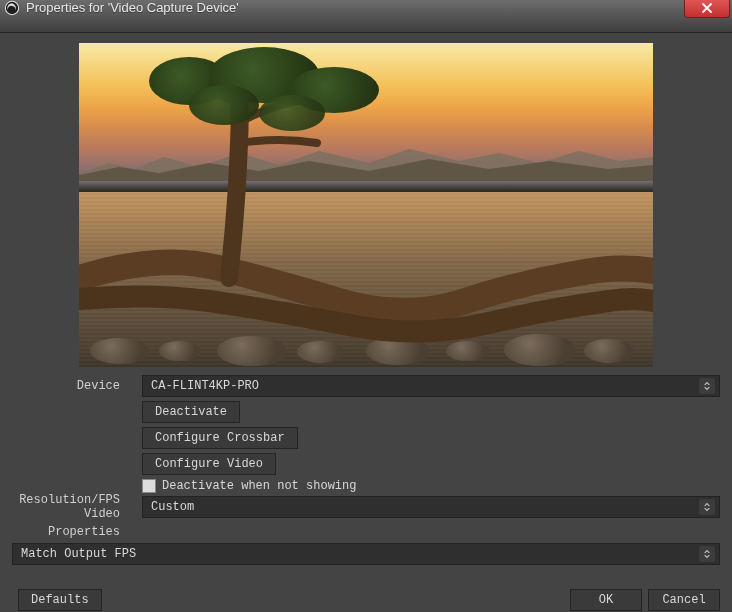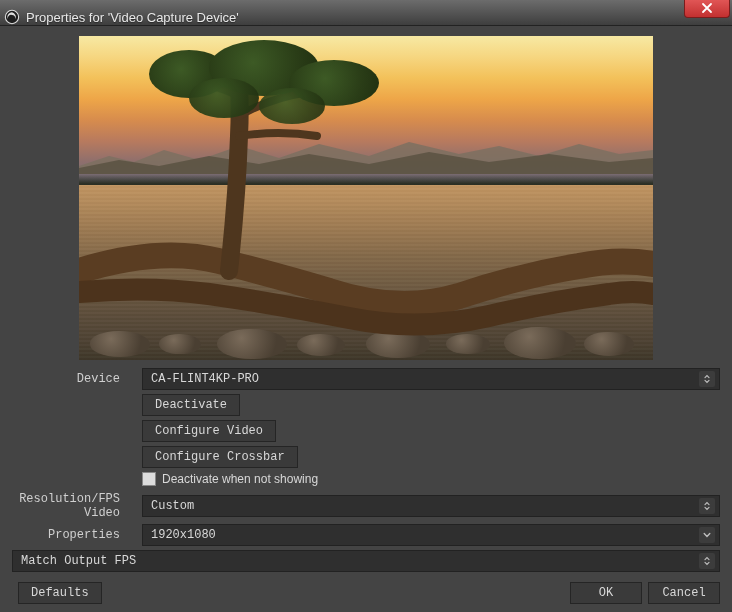--- a/index.html
+++ b/index.html
@@ -7,24 +7,24 @@
     font-family: "Segoe UI", Tahoma, sans-serif;
     font-size: 12px;
     background: #2a2a2a;
     color: #d8d8d8;
     width: 732px;
     height: 612px;
     overflow: hidden;
   }
   
   .titlebar {
-    height: 26px;
+    height: 33px;
     background: linear-gradient(#6c6c6c, #3e3e3e);
     display: flex;
-    align-items: flex-end;
+    align-items: flex-start;
     padding: 0 4px;
     border-bottom: 1px solid #222;
     position: relative;
   }
   .titlebar .app-icon {
     width: 16px; height: 16px;
     margin-right: 6px;
     display:flex;align-items:center;justify-content:center;
   }
   .titlebar .title {
@@ -159,22 +159,22 @@
     padding:0 12px;
     font-family:"Courier New",monospace;
     font-size:12px;
     display:inline-flex;align-items:center;justify-content:center;
     cursor:pointer;
   }
   .check-row {
     padding-left:130px;
     display:flex;align-items:center;
     gap:6px;
-    margin-bottom:6px;
-    font-family:Liberation Sans, sans-serif;
+    margin-bottom:0;
+    font-family:Liberation Mono, monospace;
   }
   .checkbox {
     width:14px;height:14px;background:#ddd;border:1px solid #888;cursor:pointer;
   }
   
   .footer {
     display:flex;
     align-items:center;
     padding-top:8px;
     border-top: none;
@@ -253,22 +253,22 @@
           <span class="chev">
             <svg viewBox="0 0 10 10">
                 <path d="M3 3.6 L5 1.6 L7 3.6 M3 6.4 L5 8.4 L7 6.4" stroke="#bdbdbd" stroke-width="1.2" fill="none" stroke-linecap="round"></path>
               </svg>
           </span>
         </div>
       </div>
     </div>
 
     <div class="btn-row"><button class="btn">Deactivate</button></div>
+    <div class="btn-row"><button class="btn">Configure Crossbar</button></div>
     <div class="btn-row"><button class="btn">Configure Video</button></div>
-    <div class="btn-row"><button class="btn">Configure Crossbar</button></div>
 
     <div class="check-row">
       <div class="checkbox"></div>
       <span>Deactivate when not showing</span>
     </div>
 
     <div class="row">
       <div class="label">Resolution/FPS Video</div>
       <div class="field">
         <div class="select">
@@ -277,30 +277,20 @@
             <svg viewBox="0 0 10 10">
                 <path d="M3 3.6 L5 1.6 L7 3.6 M3 6.4 L5 8.4 L7 6.4" stroke="#bdbdbd" stroke-width="1.2" fill="none" stroke-linecap="round"></path>
               </svg>
           </span>
         </div>
       </div>
     </div>
 
     <div class="row">
       <div class="label">Properties</div>
-      <div class="field">
-        <div class="select">
-          <span>1920x1080</span>
-          <span class="chev">
-            <svg viewBox="0 0 10 10">
-                <path d="M2.2 3.6 L5 6.4 L7.8 3.6" stroke="#bdbdbd" stroke-width="1.4" fill="none" stroke-linecap="round"></path>
-              </svg>
-          </span>
-        </div>
-      </div>
     </div>
 
     <div class="row">
       <div class="field">
         <div class="select">
           <span>Match Output FPS</span>
           <span class="chev">
             <svg viewBox="0 0 10 10">
                 <path d="M3 3.6 L5 1.6 L7 3.6 M3 6.4 L5 8.4 L7 6.4" stroke="#bdbdbd" stroke-width="1.2" fill="none" stroke-linecap="round"></path>
               </svg>

